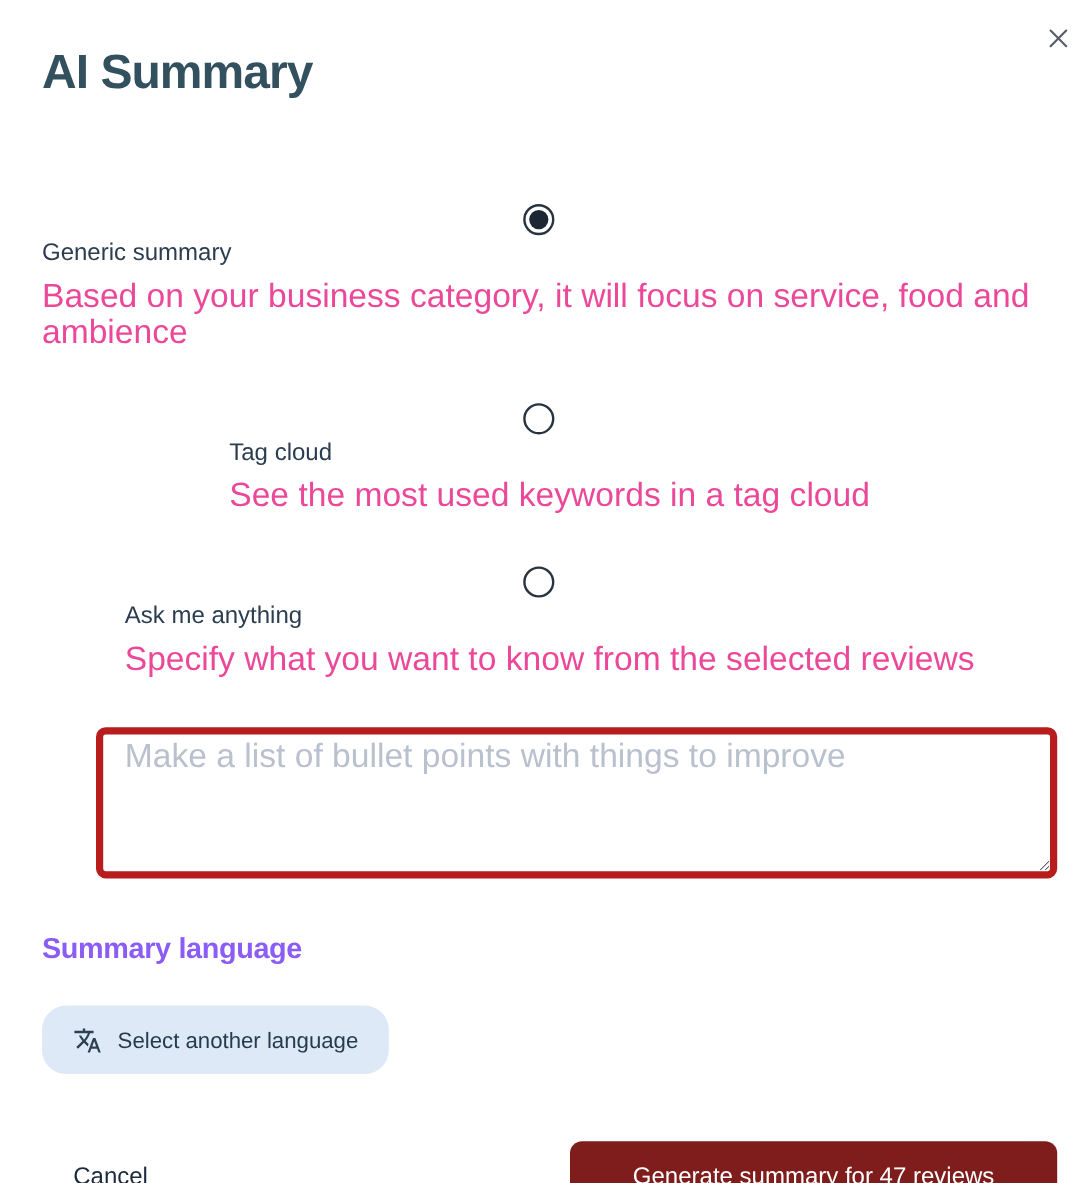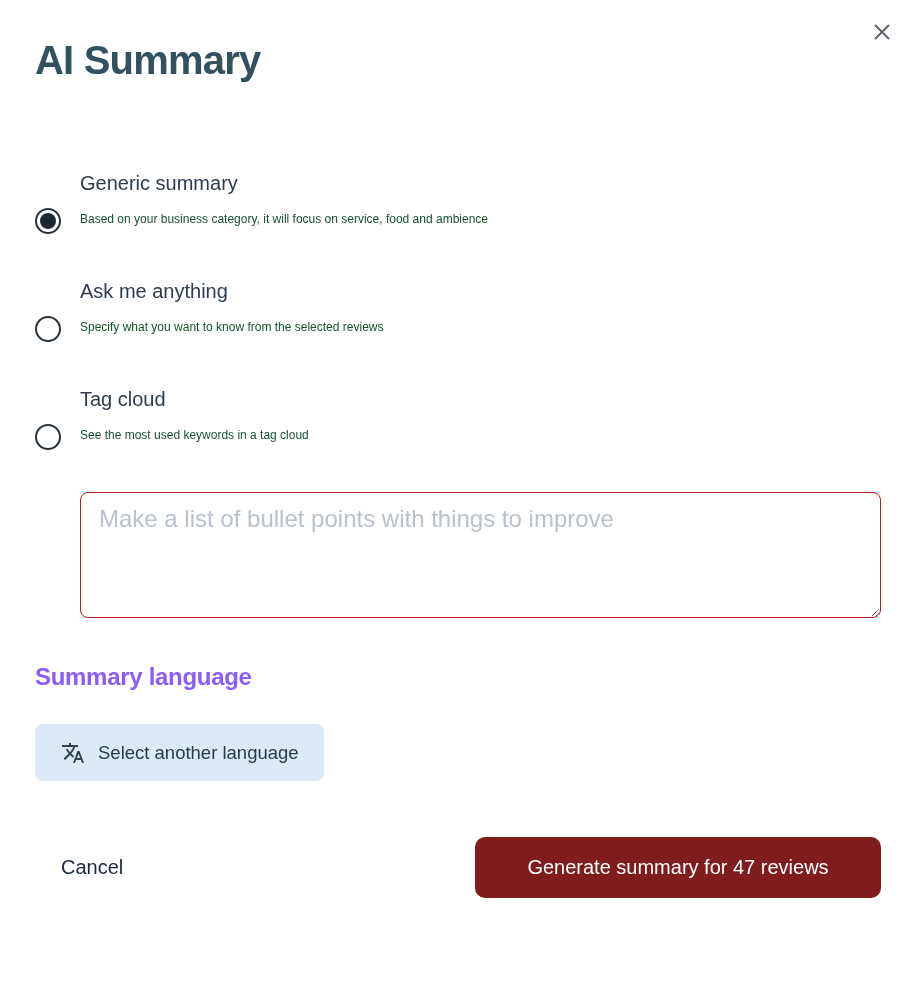--- a/index.html
+++ b/index.html
@@ -33,21 +33,21 @@
     display: flex;
     align-items: center;
     justify-content: center;
     cursor: pointer;
     background: none;
     border: none;
     padding: 0;
   }
 
   .options { margin-top: 84px; }
-  .option { display: flex; align-items: flex-end; margin-bottom: 42px; cursor: pointer; }
+  .option { display: flex; align-items: center; margin-bottom: 42px; cursor: pointer; flex-direction: column; }
   .radio {
     flex: 0 0 auto;
     width: 26px;
     height: 26px;
     border: 2px solid #27333f;
     border-radius: 50%;
     margin: 2px 19px 0 0;
     position: relative;
     background: #fff;
   }
@@ -58,39 +58,39 @@
     border-radius: 50%;
     background: #1c2733;
   }
   .option-label {
     font-size: 20px;
     line-height: 30px;
     font-weight: 500;
     color: #2b3d4f;
   }
   .option-desc {
-    font-size: 12px;
+    font-size: 28px;
     line-height: 30px;
     font-weight: 400;
-    color: #14532d;
+    color: #ec4899;
     margin-top: 6px;
   }
 
   .indent { margin-left: 45px; }
 
   .prompt-textarea {
     display: block;
     width: 801px;
     height: 126px;
     margin-top: 36px;
-    border: 1px solid #b91c1c;
+    border: 6px solid #b91c1c;
     border-radius: 8px;
-    padding: 12px 18px;
-    font-family: "Liberation Sans", sans-serif;
-    font-size: 24px;
+    padding: 2px 18px;
+    font-family: "Liberation Sans", sans-serif;
+    font-size: 28px;
     color: #2b3d4f;
     resize: both;
     outline: none;
     background: #fff;
   }
   .prompt-textarea::placeholder { color: #b9c1ce; }
 
   .section-heading {
     margin: 44px 0 0 0;
     font-size: 24px;
@@ -110,21 +110,21 @@
 
   .select-lang-btn {
     margin-top: 32px;
     display: inline-flex;
     align-items: center;
     gap: 13px;
     height: 57px;
     padding: 0 25px 0 26px;
     background: #dde9f7;
     border: none;
-    border-radius: 8px;
+    border-radius: 20px;
     cursor: pointer;
     font-family: "Liberation Sans", sans-serif;
     font-size: 18.5px;
     font-weight: 500;
     color: #273b4e;
   }
   .select-lang-btn svg { display: block; }
 
   .footer {
     margin-top: 56px;
@@ -179,30 +179,30 @@
         <span class="radio checked"></span>
         <div class="option-text">
           <div class="option-label">Generic summary</div>
           <div class="option-desc">Based on your business category, it will focus on service, food and ambience</div>
         </div>
       </div>
 
       <div class="option">
         <span class="radio"></span>
         <div class="option-text">
-          <div class="option-label">Ask me anything</div>
-          <div class="option-desc">Specify what you want to know from the selected reviews</div>
+          <div class="option-label">Tag cloud</div>
+          <div class="option-desc">See the most used keywords in a tag cloud</div>
         </div>
       </div>
 
       <div class="option">
         <span class="radio"></span>
         <div class="option-text">
-          <div class="option-label">Tag cloud</div>
-          <div class="option-desc">See the most used keywords in a tag cloud</div>
+          <div class="option-label">Ask me anything</div>
+          <div class="option-desc">Specify what you want to know from the selected reviews</div>
         </div>
       </div>
 
     </div>
 
     <div class="indent">
       <textarea class="prompt-textarea" placeholder="Make a list of bullet points with things to improve" style=""></textarea>
     </div>
 
     <h2 class="section-heading">Summary language</h2>

